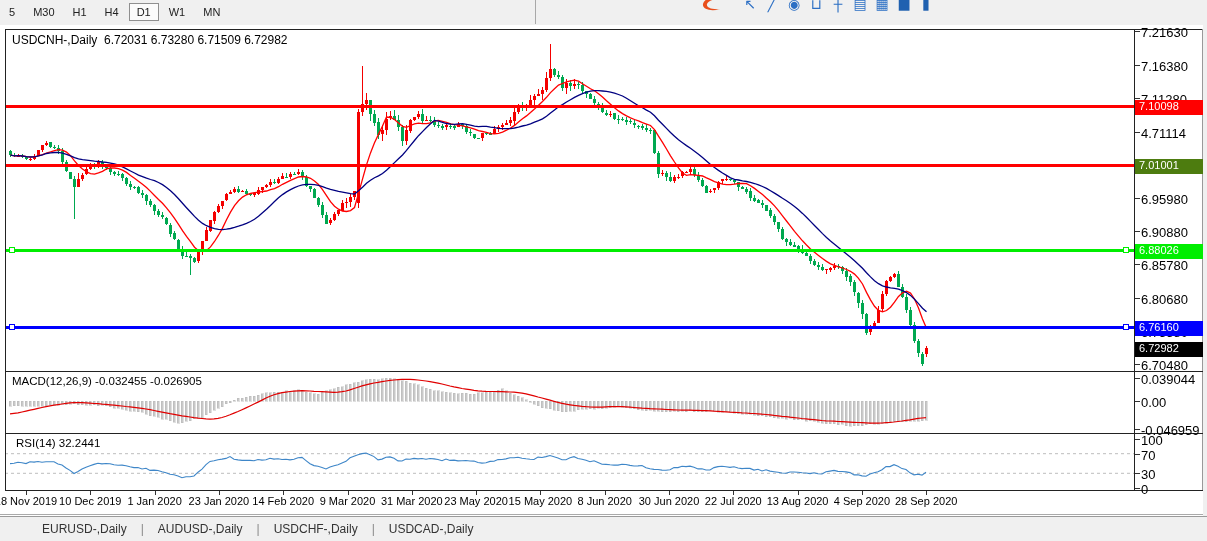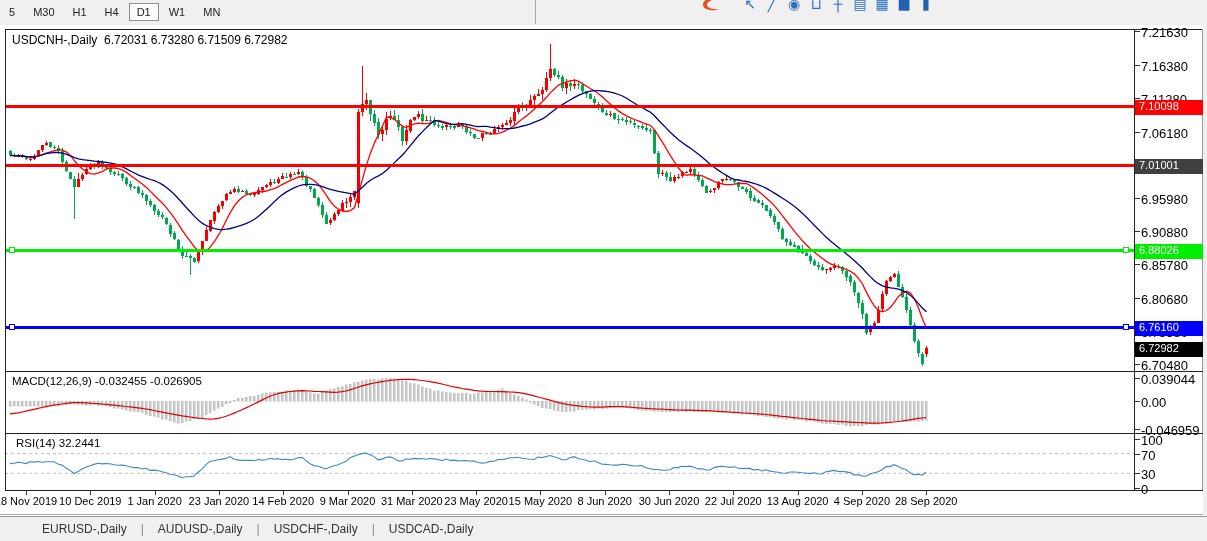--- a/index.html
+++ b/index.html
@@ -801,21 +801,21 @@
     <div id="paxis"></div>
     <div id="daxis"></div>
     <div class="redge"></div>
   <div class="ptick" style="top: 6px;"></div>
       <div class="plab" style="top: 0px;">7.21630</div>
       <div class="ptick" style="top: 40.1686px;"></div>
       <div class="plab" style="top: 34.1686px;">7.16380</div>
       <div class="ptick" style="top: 73.3609px;"></div>
       <div class="plab" style="top: 67.3609px;">7.11280</div>
       <div class="ptick" style="top: 106.553px;"></div>
-      <div class="plab" style="top: 100.553px;">7.06180</div>
+      <div class="plab" style="top: 100.553px;">4.71114</div>
       <div class="ptick" style="top: 139.746px;"></div>
       <div class="plab" style="top: 133.746px;">7.01080</div>
       <div class="ptick" style="top: 172.938px;"></div>
       <div class="plab" style="top: 166.938px;">6.95980</div>
       <div class="ptick" style="top: 206.13px;"></div>
       <div class="plab" style="top: 200.13px;">6.90880</div>
       <div class="ptick" style="top: 239.322px;"></div>
       <div class="plab" style="top: 233.322px;">6.85780</div>
       <div class="ptick" style="top: 272.515px;"></div>
       <div class="plab" style="top: 266.515px;">6.80680</div>
@@ -831,21 +831,21 @@
       <div class="plab" style="top: 397.852px;">-0.046959</div>
       <div class="ptick" style="top: 414px;"></div>
       <div class="plab" style="top: 408px;">100</div>
       <div class="ptick" style="top: 428.7px;"></div>
       <div class="plab" style="top: 422.7px;">70</div>
       <div class="ptick" style="top: 448.3px;"></div>
       <div class="plab" style="top: 442.3px;">30</div>
       <div class="ptick" style="top: 463px;"></div>
       <div class="plab" style="top: 457px;">0</div>
       <div class="linelab" style="top: 75.0537px; background: rgb(255, 0, 0);">7.10098</div>
-      <div class="linelab" style="top: 134.26px; background: #404040;">7.01001</div>
+      <div class="linelab" style="top: 134.26px; background: #4d7c0f;">7.01001</div>
       <div class="linelab" style="top: 218.705px; background: rgb(0, 238, 0);">6.88026</div>
       <div class="linelab" style="top: 295.932px; background: rgb(0, 0, 255);">6.76160</div>
       <div class="linelab" style="top: 316.616px; background: rgb(0, 0, 0);">6.72982</div>
       <div class="dtick" style="left: 26px;"></div>
       <div class="dlab" style="left: 26px;">18 Nov 2019</div>
       <div class="dtick" style="left: 90.3px;"></div>
       <div class="dlab" style="left: 90.3px;">10 Dec 2019</div>
       <div class="dtick" style="left: 154.6px;"></div>
       <div class="dlab" style="left: 154.6px;">1 Jan 2020</div>
       <div class="dtick" style="left: 218.9px;"></div>

